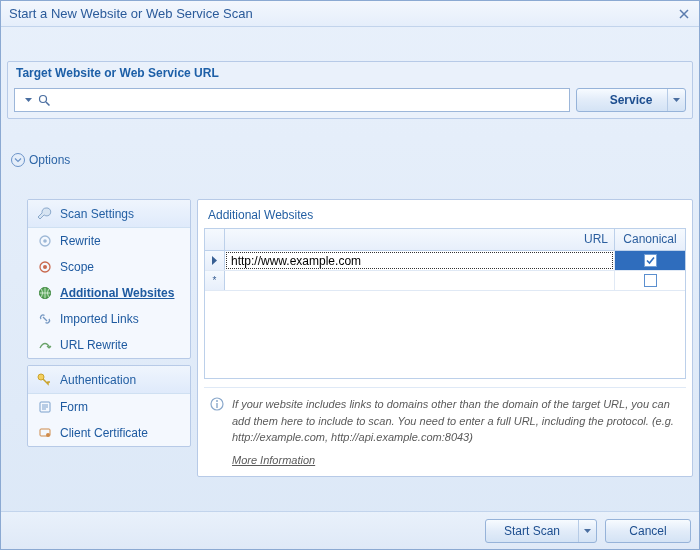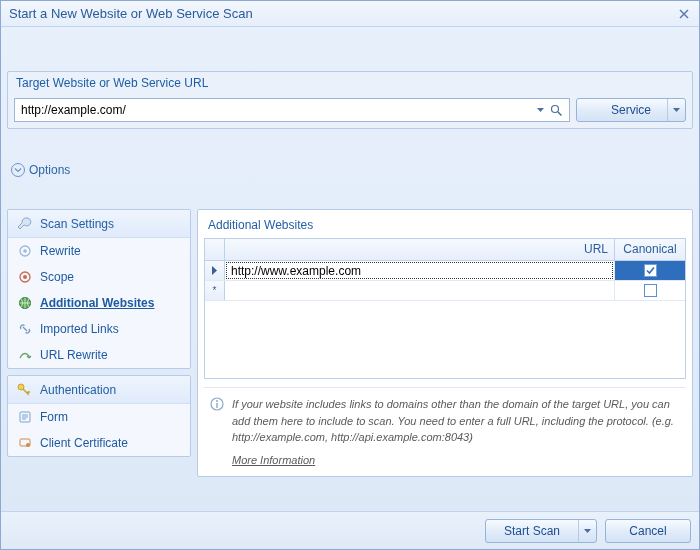--- a/index.html
+++ b/index.html
@@ -33,24 +33,25 @@
   .titlebar .title { flex: 1; }
   .titlebar .close {
     width: 18px; height: 18px;
     display: flex; align-items: center; justify-content: center;
     color: #5a7cae; font-size: 14px;
     border-radius: 2px;
     cursor: pointer;
   }
 
   .target-section {
-    margin: 16px 6px 0 6px;
+    margin: 6px 6px 0 6px;
     border: 1px solid #b7cae7;
     background: #eaf1fb;
     border-radius: 2px;
+    font-weight: bold;
   }
   .target-header {
     padding: 4px 8px;
     color: #1d5fa7;
     font-size: 12px;
   }
   .target-row {
     display: flex;
     gap: 6px;
     padding: 4px 6px 6px 6px;
@@ -127,20 +128,21 @@
     width: 184px;
     display: flex;
     flex-direction: column;
     gap: 6px;
   }
   .nav-group {
     border: 1px solid #b7cae7;
     background: #f4f8fe;
     border-radius: 2px;
     overflow: hidden;
+    margin-left: 20px;
   }
   .nav-head {
     height: 28px;
     background: linear-gradient(to bottom, #eff5fd 0%, #dfeafb 100%);
     border-bottom: 1px solid #cfe0f2;
     display: flex; align-items: center; gap: 8px;
     padding: 0 8px;
     color: #235fa3;
     font-size: 12px;
   }
@@ -299,21 +301,20 @@
       <svg width="10" height="10" viewBox="0 0 10 10">
           <path d="M1 1 L9 9 M9 1 L1 9" stroke="#5a7cae" stroke-width="1.5"></path>
         </svg>
     </div>
   </div>
 
   <div class="target-section">
     <div class="target-header">Target Website or Web Service URL</div>
     <div class="target-row">
       <div class="url-input-wrap">
-        <input class="url-input" value="http://example.com/" style="">
         <div class="combo-arrow">
           <svg width="7" height="4" viewBox="0 0 7 4">
               <path d="M0 0 L3.5 4 L7 0 Z" fill="#4a6ea0"></path>
             </svg>
         </div>
         <div class="mag-icon">
           <svg width="13" height="13" viewBox="0 0 13 13">
               <circle cx="5" cy="5" r="3.5" fill="none" stroke="#4a6ea0" stroke-width="1.2"></circle>
               <path d="M8 8 L11.5 11.5" stroke="#4a6ea0" stroke-width="1.5"></path>
             </svg>

